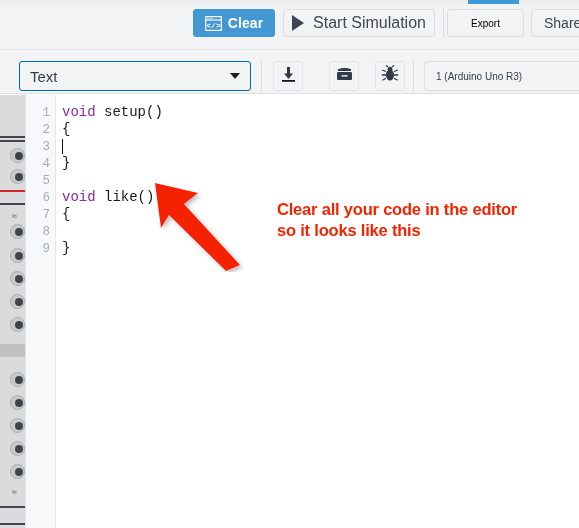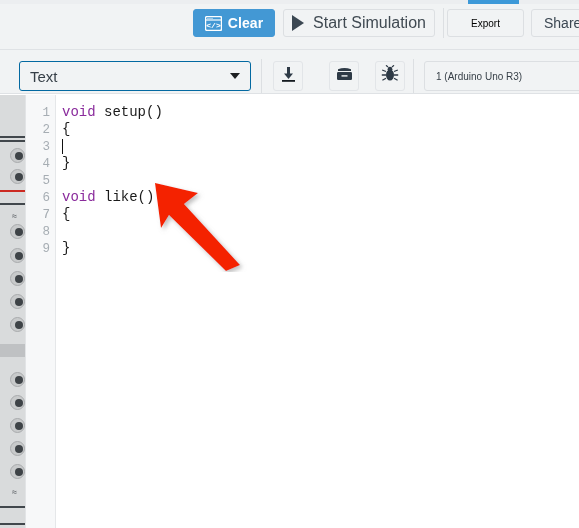--- a/index.html
+++ b/index.html
@@ -486,14 +486,18 @@
                L58 21
                L44 32
                L100 93
                L86 99
                L29 43
                L21 56
                Z" fill="#f42400" filter="url(#shadow)"></path>
     </svg>
   </div>
 
+  <div class="annot-text">
+    <div>Clear all your code in the editor</div>
+    <div>so it looks like this</div>
+  </div>
 
 </div>
 
 </body></html>

